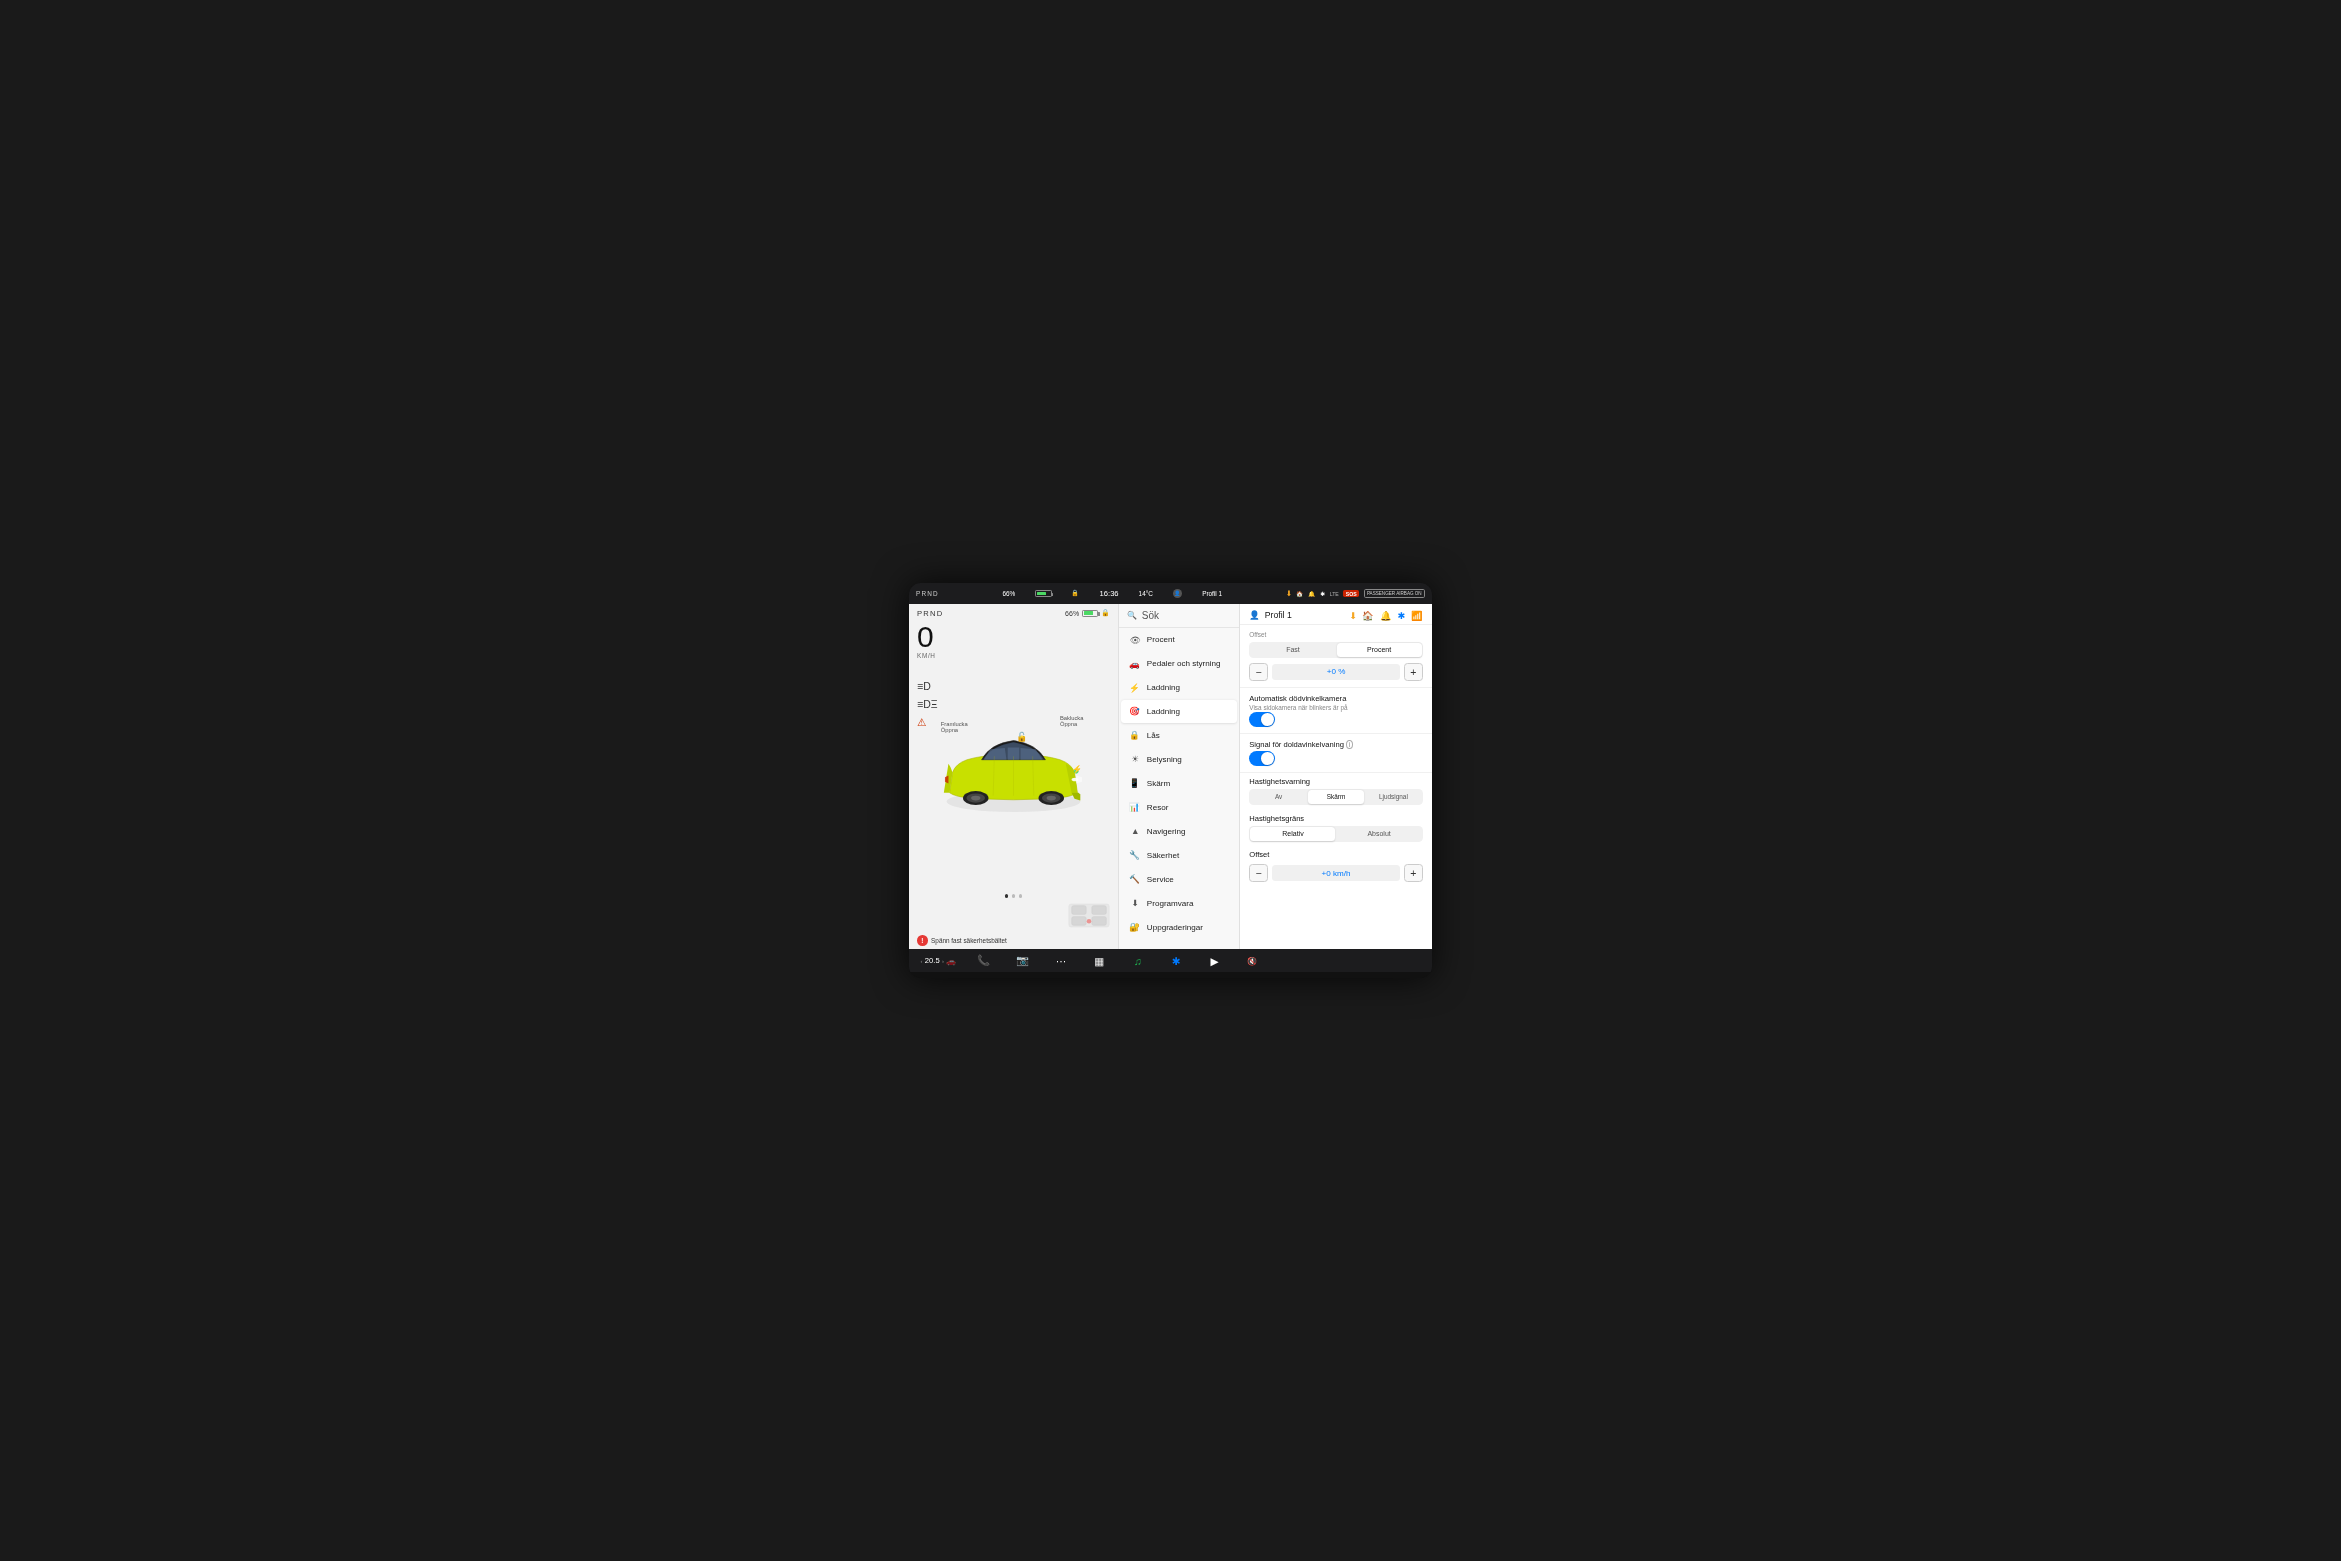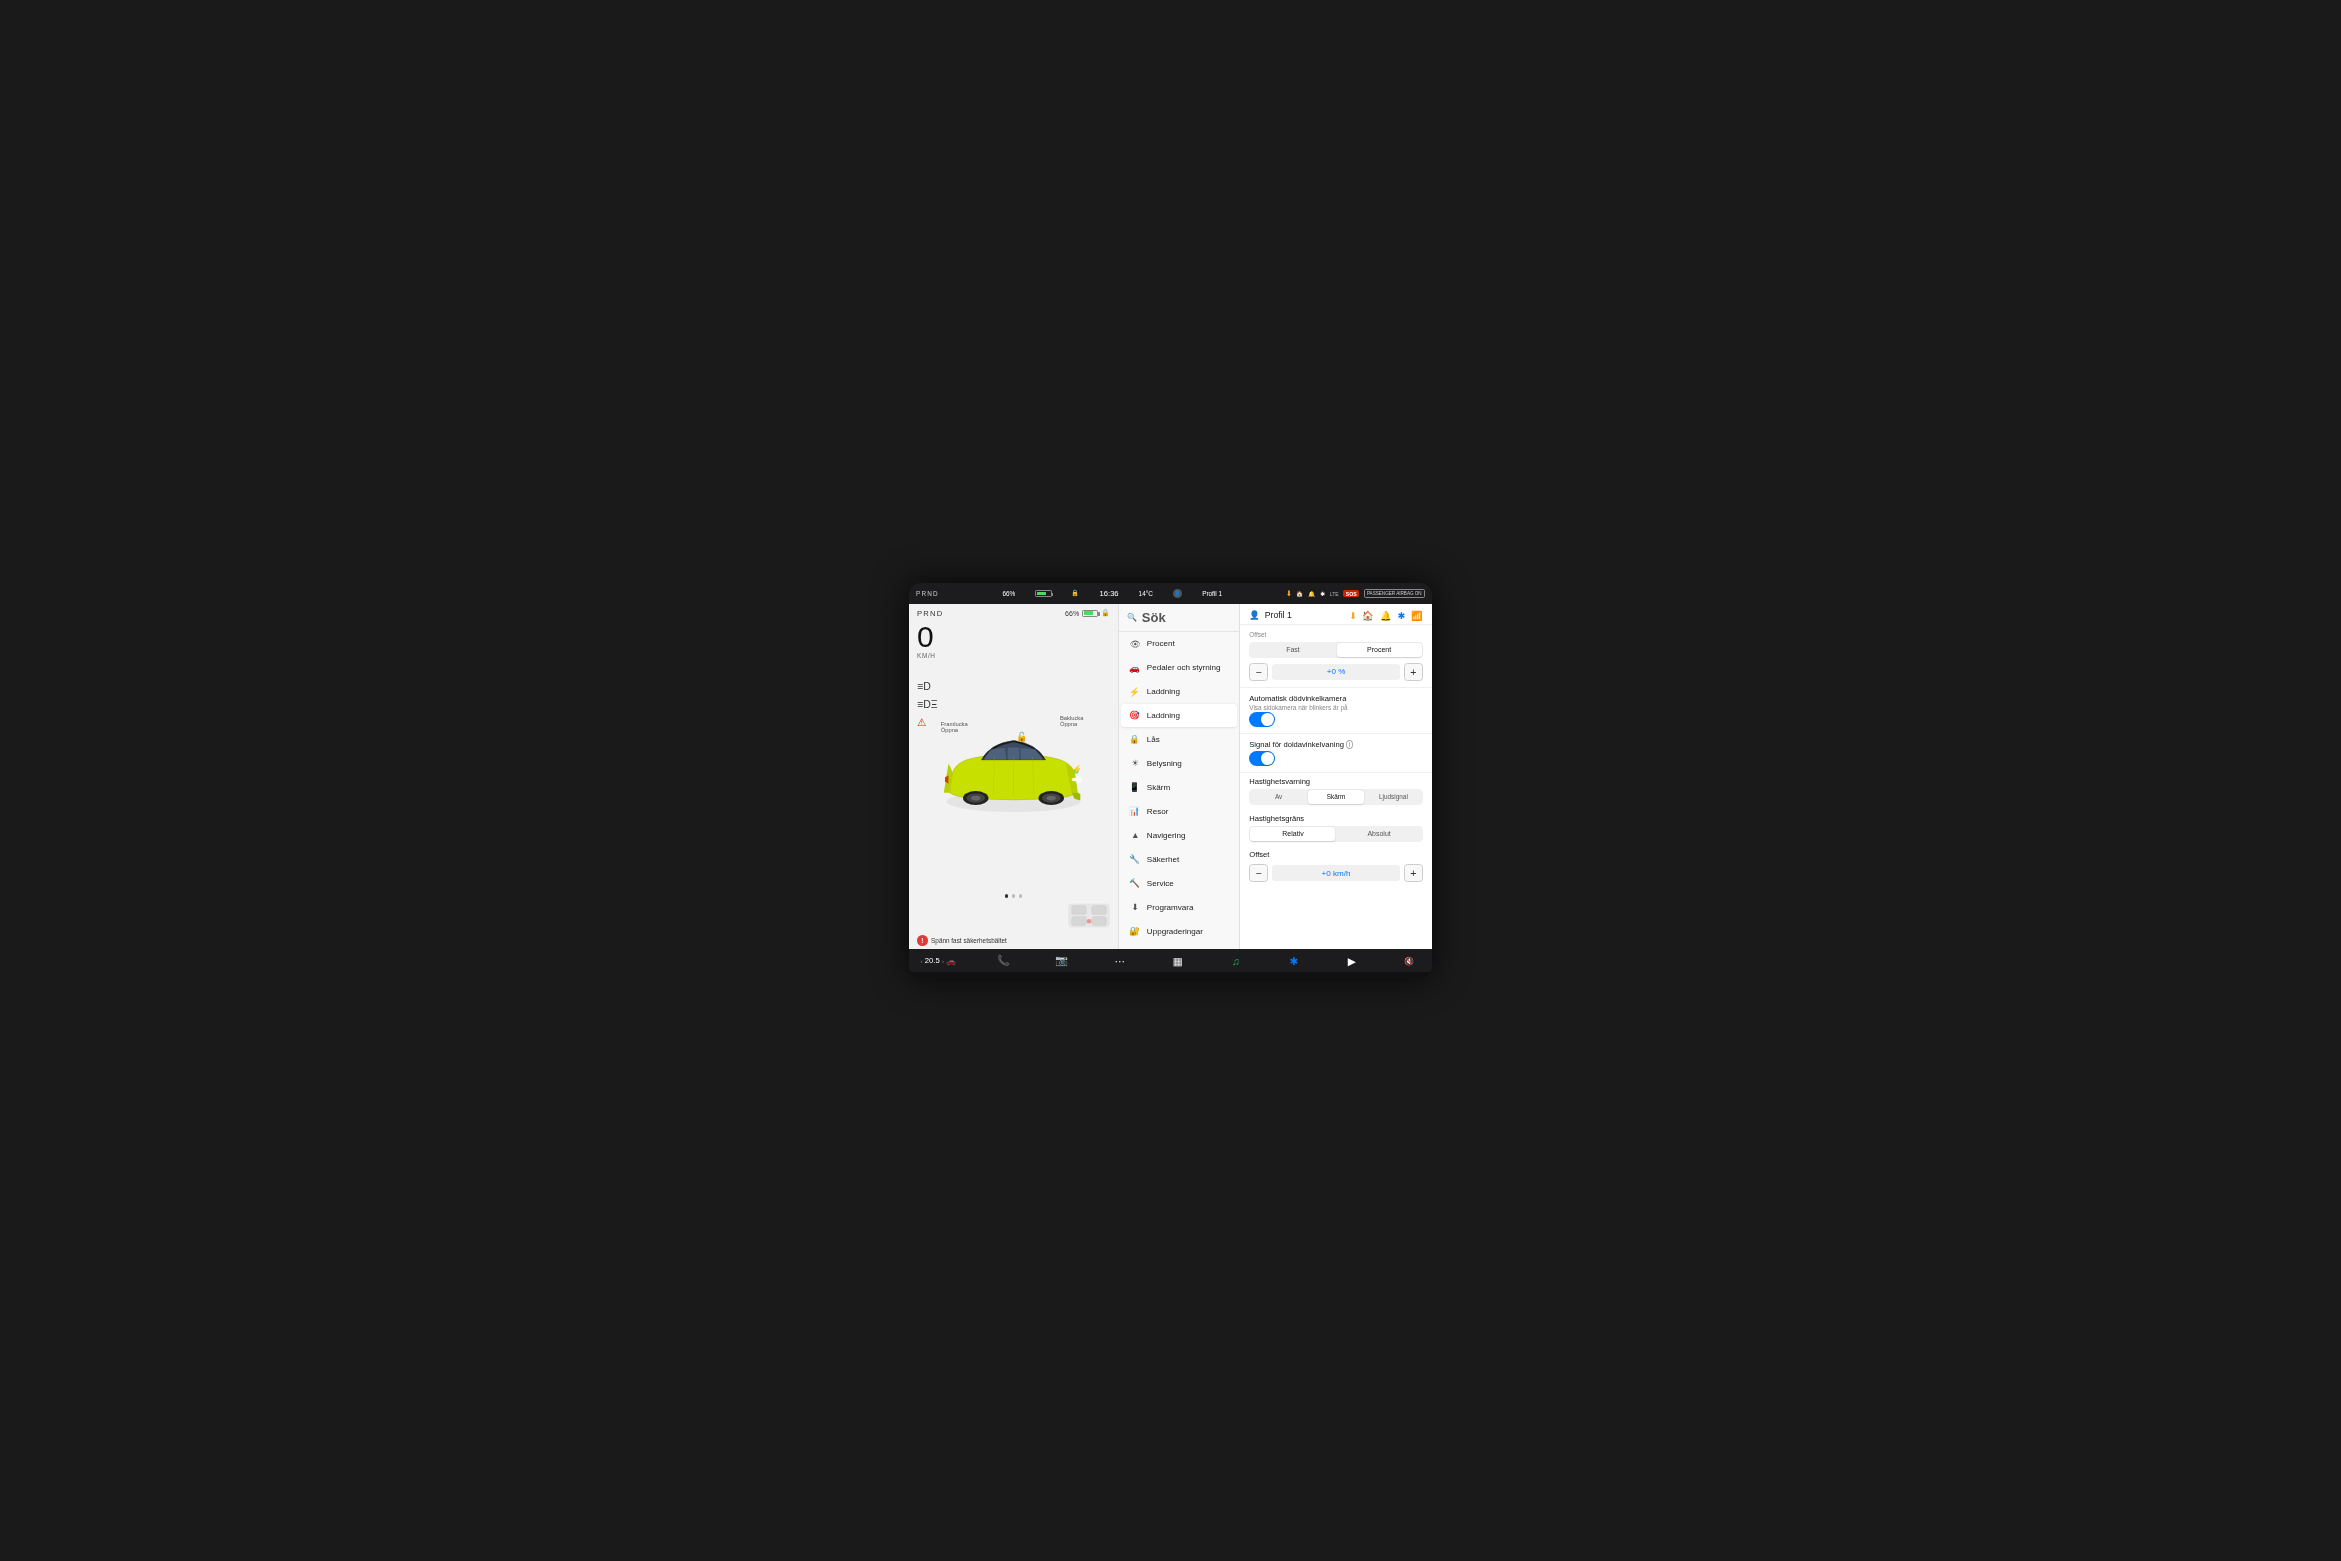--- a/index.html
+++ b/index.html
@@ -193,21 +193,21 @@
     }
 
     .search-bar {
       display: flex;
       align-items: center;
       gap: 4.6px;
       padding: 5.8px 8.1px;
       border-bottom: 0.6px solid #e5e5e5;
     }
     .search-icon { color: #888; font-size: 8.1px; }
-    .search-text { font-size: 13px; color: #555; font-weight: bold; }
+    .search-text { font-size: 10px; color: #555; }
 
     .menu-item {
       display: flex;
       align-items: center;
       gap: 5.8px;
       padding: 6.4px 8.1px;
       font-size: 8.1px;
       color: #222;
       cursor: pointer;
       border-radius: 3.5px;
@@ -376,21 +376,21 @@
       padding: 3.5px 9.3px 4.6px;
     }
     .offset-label { font-size: 7.6px; color: #111; margin-bottom: 3.5px; font-weight: 500; }
 
     
     .taskbar {
       height: 23px;
       background: #1c1c1e;
       display: flex;
       align-items: center;
-      justify-content: space-between;
+      justify-content: flex-start;
       gap: 17.4px;
       padding: 0 11.6px;
     }
     .taskbar-icon {
       width: 21px; height: 21px;
       display: flex;
       align-items: center;
       justify-content: center;
       color: #fff;
       font-size: 10.5px;

